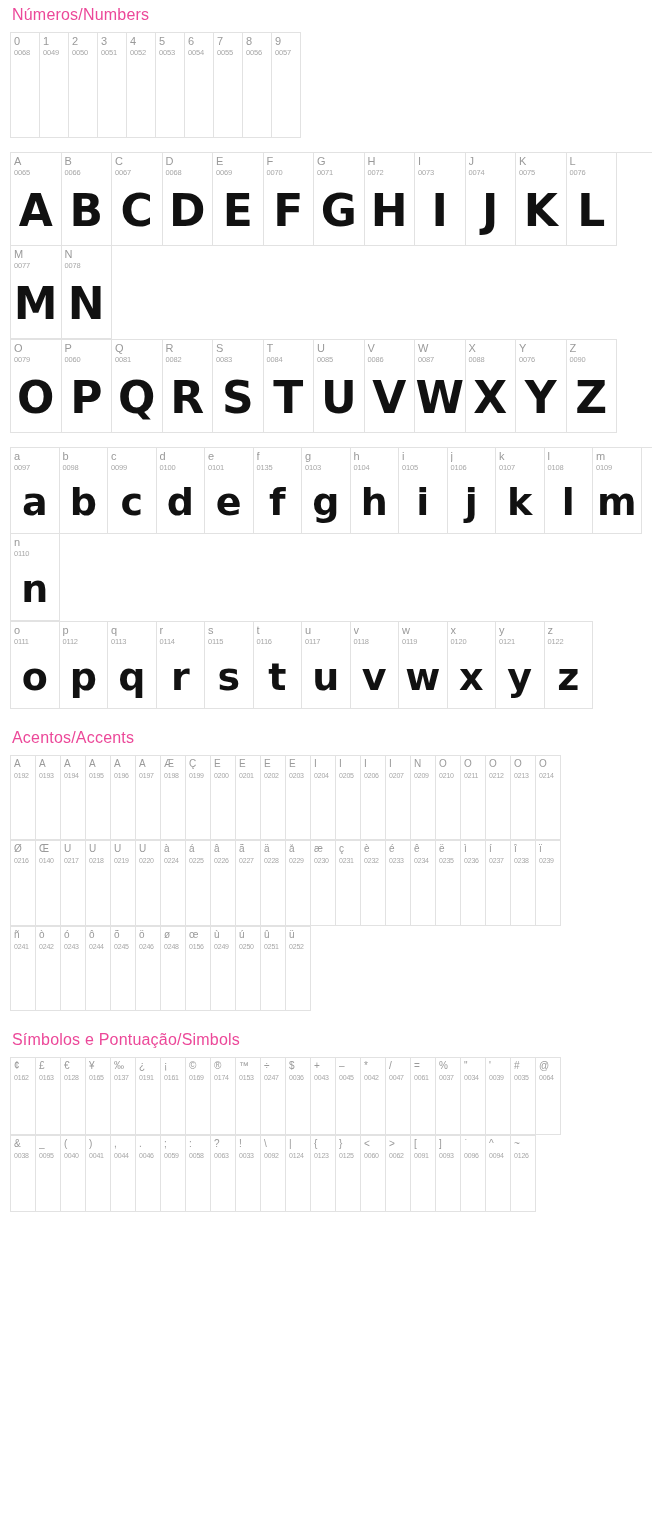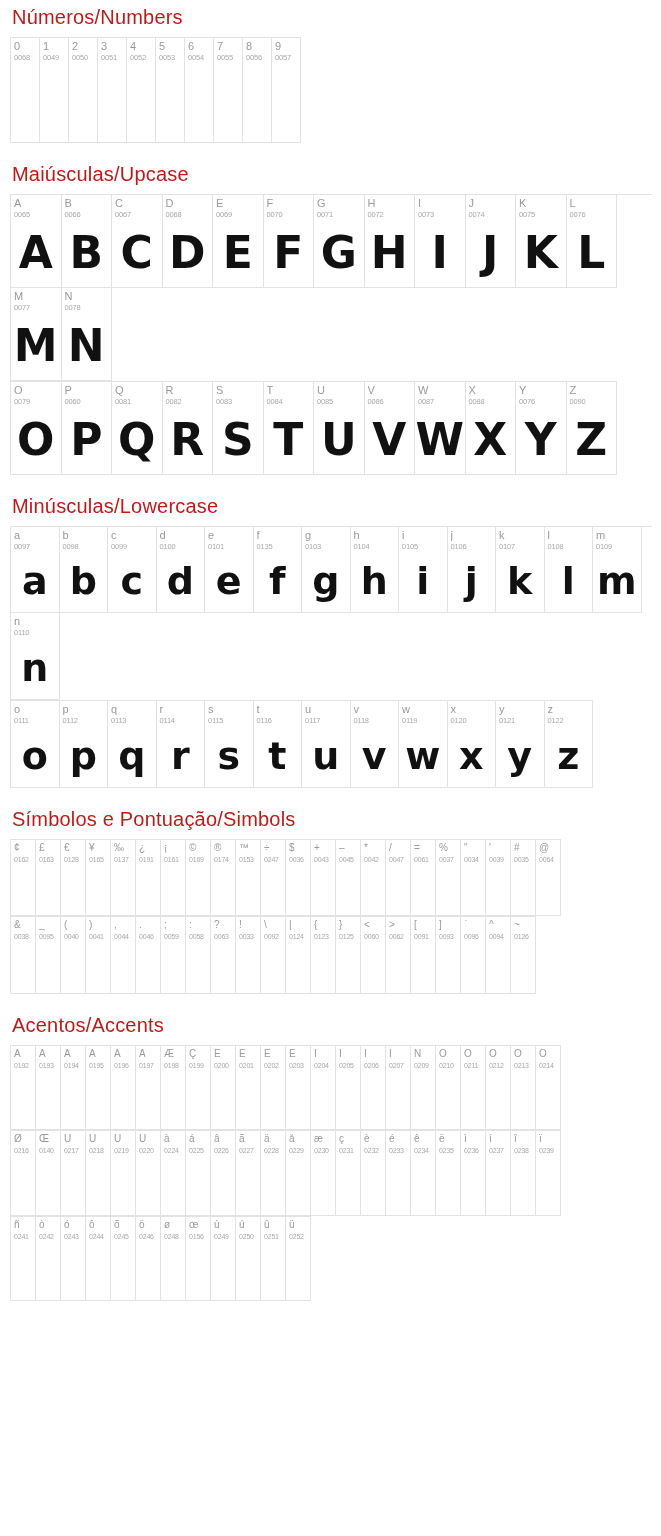--- a/index.html
+++ b/index.html
@@ -15,22 +15,22 @@
   }
   .page {
     width: 661px;
     box-sizing: border-box;
     padding: 0 10px 20px 10px;
   }
   .section {
     margin: 0 0 14px 0;
   }
   .section-title {
-    font-size: 20px;
-    color: #b91c1c;
+    font-size: 16px;
+    color: #ec4899;
     font-weight: 400;
     margin: 0 0 8px 2px;
     padding-top: 6px;
     letter-spacing: 0.2px;
   }
   .grid {
     display: flex;
     flex-wrap: wrap;
     border-left: 1px solid #e2e2e2;
     border-top: 1px solid #e2e2e2;
@@ -171,21 +171,20 @@
         <div class="cell">
           <div class="meta">
             <span class="ch-label">9</span>
             <span class="code">0057</span>
           </div>
           <div class="glyph"></div>
         </div>
       </div>
     </div>
     <div class="section">
-      <div class="section-title">Maiúsculas/Upcase</div>
       <div class="grid g-up">
         <div class="cell">
           <div class="meta">
             <span class="ch-label">A</span>
             <span class="code">0065</span>
           </div>
           <div class="glyph">A</div>
         </div>
         <div class="cell">
           <div class="meta">
@@ -361,21 +360,20 @@
         <div class="cell">
           <div class="meta">
             <span class="ch-label">Z</span>
             <span class="code">0090</span>
           </div>
           <div class="glyph">Z</div>
         </div>
       </div>
     </div>
     <div class="section">
-      <div class="section-title">Minúsculas/Lowercase</div>
       <div class="grid g-low">
         <div class="cell">
           <div class="meta">
             <span class="ch-label">a</span>
             <span class="code">0097</span>
           </div>
           <div class="glyph">a</div>
         </div>
         <div class="cell">
           <div class="meta">
@@ -547,20 +545,423 @@
             <span class="code">0121</span>
           </div>
           <div class="glyph">y</div>
         </div>
         <div class="cell">
           <div class="meta">
             <span class="ch-label">z</span>
             <span class="code">0122</span>
           </div>
           <div class="glyph">z</div>
+        </div>
+      </div>
+    </div>
+    <div class="section">
+      <div class="section-title">Acentos/Accents</div>
+      <div class="grid g-acc">
+        <div class="cell">
+          <div class="meta">
+            <span class="ch-label">À</span>
+            <span class="code">0192</span>
+          </div>
+          <div class="glyph"></div>
+        </div>
+        <div class="cell">
+          <div class="meta">
+            <span class="ch-label">Á</span>
+            <span class="code">0193</span>
+          </div>
+          <div class="glyph"></div>
+        </div>
+        <div class="cell">
+          <div class="meta">
+            <span class="ch-label">Â</span>
+            <span class="code">0194</span>
+          </div>
+          <div class="glyph"></div>
+        </div>
+        <div class="cell">
+          <div class="meta">
+            <span class="ch-label">Ã</span>
+            <span class="code">0195</span>
+          </div>
+          <div class="glyph"></div>
+        </div>
+        <div class="cell">
+          <div class="meta">
+            <span class="ch-label">Ä</span>
+            <span class="code">0196</span>
+          </div>
+          <div class="glyph"></div>
+        </div>
+        <div class="cell">
+          <div class="meta">
+            <span class="ch-label">Å</span>
+            <span class="code">0197</span>
+          </div>
+          <div class="glyph"></div>
+        </div>
+        <div class="cell">
+          <div class="meta">
+            <span class="ch-label">Æ</span>
+            <span class="code">0198</span>
+          </div>
+          <div class="glyph"></div>
+        </div>
+        <div class="cell">
+          <div class="meta">
+            <span class="ch-label">Ç</span>
+            <span class="code">0199</span>
+          </div>
+          <div class="glyph"></div>
+        </div>
+        <div class="cell">
+          <div class="meta">
+            <span class="ch-label">È</span>
+            <span class="code">0200</span>
+          </div>
+          <div class="glyph"></div>
+        </div>
+        <div class="cell">
+          <div class="meta">
+            <span class="ch-label">É</span>
+            <span class="code">0201</span>
+          </div>
+          <div class="glyph"></div>
+        </div>
+        <div class="cell">
+          <div class="meta">
+            <span class="ch-label">Ê</span>
+            <span class="code">0202</span>
+          </div>
+          <div class="glyph"></div>
+        </div>
+        <div class="cell">
+          <div class="meta">
+            <span class="ch-label">Ë</span>
+            <span class="code">0203</span>
+          </div>
+          <div class="glyph"></div>
+        </div>
+        <div class="cell">
+          <div class="meta">
+            <span class="ch-label">Ì</span>
+            <span class="code">0204</span>
+          </div>
+          <div class="glyph"></div>
+        </div>
+        <div class="cell">
+          <div class="meta">
+            <span class="ch-label">Í</span>
+            <span class="code">0205</span>
+          </div>
+          <div class="glyph"></div>
+        </div>
+        <div class="cell">
+          <div class="meta">
+            <span class="ch-label">Î</span>
+            <span class="code">0206</span>
+          </div>
+          <div class="glyph"></div>
+        </div>
+        <div class="cell">
+          <div class="meta">
+            <span class="ch-label">Ï</span>
+            <span class="code">0207</span>
+          </div>
+          <div class="glyph"></div>
+        </div>
+        <div class="cell">
+          <div class="meta">
+            <span class="ch-label">Ñ</span>
+            <span class="code">0209</span>
+          </div>
+          <div class="glyph"></div>
+        </div>
+        <div class="cell">
+          <div class="meta">
+            <span class="ch-label">Ò</span>
+            <span class="code">0210</span>
+          </div>
+          <div class="glyph"></div>
+        </div>
+        <div class="cell">
+          <div class="meta">
+            <span class="ch-label">Ó</span>
+            <span class="code">0211</span>
+          </div>
+          <div class="glyph"></div>
+        </div>
+        <div class="cell">
+          <div class="meta">
+            <span class="ch-label">Ô</span>
+            <span class="code">0212</span>
+          </div>
+          <div class="glyph"></div>
+        </div>
+        <div class="cell">
+          <div class="meta">
+            <span class="ch-label">Õ</span>
+            <span class="code">0213</span>
+          </div>
+          <div class="glyph"></div>
+        </div>
+        <div class="cell">
+          <div class="meta">
+            <span class="ch-label">Ö</span>
+            <span class="code">0214</span>
+          </div>
+          <div class="glyph"></div>
+        </div>
+      </div>
+      <div class="rowgap"></div>
+      <div class="grid g-acc">
+        <div class="cell">
+          <div class="meta">
+            <span class="ch-label">Ø</span>
+            <span class="code">0216</span>
+          </div>
+          <div class="glyph"></div>
+        </div>
+        <div class="cell">
+          <div class="meta">
+            <span class="ch-label">Œ</span>
+            <span class="code">0140</span>
+          </div>
+          <div class="glyph"></div>
+        </div>
+        <div class="cell">
+          <div class="meta">
+            <span class="ch-label">Ù</span>
+            <span class="code">0217</span>
+          </div>
+          <div class="glyph"></div>
+        </div>
+        <div class="cell">
+          <div class="meta">
+            <span class="ch-label">Ú</span>
+            <span class="code">0218</span>
+          </div>
+          <div class="glyph"></div>
+        </div>
+        <div class="cell">
+          <div class="meta">
+            <span class="ch-label">Û</span>
+            <span class="code">0219</span>
+          </div>
+          <div class="glyph"></div>
+        </div>
+        <div class="cell">
+          <div class="meta">
+            <span class="ch-label">Ü</span>
+            <span class="code">0220</span>
+          </div>
+          <div class="glyph"></div>
+        </div>
+        <div class="cell">
+          <div class="meta">
+            <span class="ch-label">à</span>
+            <span class="code">0224</span>
+          </div>
+          <div class="glyph"></div>
+        </div>
+        <div class="cell">
+          <div class="meta">
+            <span class="ch-label">á</span>
+            <span class="code">0225</span>
+          </div>
+          <div class="glyph"></div>
+        </div>
+        <div class="cell">
+          <div class="meta">
+            <span class="ch-label">â</span>
+            <span class="code">0226</span>
+          </div>
+          <div class="glyph"></div>
+        </div>
+        <div class="cell">
+          <div class="meta">
+            <span class="ch-label">ã</span>
+            <span class="code">0227</span>
+          </div>
+          <div class="glyph"></div>
+        </div>
+        <div class="cell">
+          <div class="meta">
+            <span class="ch-label">ä</span>
+            <span class="code">0228</span>
+          </div>
+          <div class="glyph"></div>
+        </div>
+        <div class="cell">
+          <div class="meta">
+            <span class="ch-label">å</span>
+            <span class="code">0229</span>
+          </div>
+          <div class="glyph"></div>
+        </div>
+        <div class="cell">
+          <div class="meta">
+            <span class="ch-label">æ</span>
+            <span class="code">0230</span>
+          </div>
+          <div class="glyph"></div>
+        </div>
+        <div class="cell">
+          <div class="meta">
+            <span class="ch-label">ç</span>
+            <span class="code">0231</span>
+          </div>
+          <div class="glyph"></div>
+        </div>
+        <div class="cell">
+          <div class="meta">
+            <span class="ch-label">è</span>
+            <span class="code">0232</span>
+          </div>
+          <div class="glyph"></div>
+        </div>
+        <div class="cell">
+          <div class="meta">
+            <span class="ch-label">é</span>
+            <span class="code">0233</span>
+          </div>
+          <div class="glyph"></div>
+        </div>
+        <div class="cell">
+          <div class="meta">
+            <span class="ch-label">ê</span>
+            <span class="code">0234</span>
+          </div>
+          <div class="glyph"></div>
+        </div>
+        <div class="cell">
+          <div class="meta">
+            <span class="ch-label">ë</span>
+            <span class="code">0235</span>
+          </div>
+          <div class="glyph"></div>
+        </div>
+        <div class="cell">
+          <div class="meta">
+            <span class="ch-label">ì</span>
+            <span class="code">0236</span>
+          </div>
+          <div class="glyph"></div>
+        </div>
+        <div class="cell">
+          <div class="meta">
+            <span class="ch-label">í</span>
+            <span class="code">0237</span>
+          </div>
+          <div class="glyph"></div>
+        </div>
+        <div class="cell">
+          <div class="meta">
+            <span class="ch-label">î</span>
+            <span class="code">0238</span>
+          </div>
+          <div class="glyph"></div>
+        </div>
+        <div class="cell">
+          <div class="meta">
+            <span class="ch-label">ï</span>
+            <span class="code">0239</span>
+          </div>
+          <div class="glyph"></div>
+        </div>
+      </div>
+      <div class="rowgap"></div>
+      <div class="grid g-acc">
+        <div class="cell">
+          <div class="meta">
+            <span class="ch-label">ñ</span>
+            <span class="code">0241</span>
+          </div>
+          <div class="glyph"></div>
+        </div>
+        <div class="cell">
+          <div class="meta">
+            <span class="ch-label">ò</span>
+            <span class="code">0242</span>
+          </div>
+          <div class="glyph"></div>
+        </div>
+        <div class="cell">
+          <div class="meta">
+            <span class="ch-label">ó</span>
+            <span class="code">0243</span>
+          </div>
+          <div class="glyph"></div>
+        </div>
+        <div class="cell">
+          <div class="meta">
+            <span class="ch-label">ô</span>
+            <span class="code">0244</span>
+          </div>
+          <div class="glyph"></div>
+        </div>
+        <div class="cell">
+          <div class="meta">
+            <span class="ch-label">õ</span>
+            <span class="code">0245</span>
+          </div>
+          <div class="glyph"></div>
+        </div>
+        <div class="cell">
+          <div class="meta">
+            <span class="ch-label">ö</span>
+            <span class="code">0246</span>
+          </div>
+          <div class="glyph"></div>
+        </div>
+        <div class="cell">
+          <div class="meta">
+            <span class="ch-label">ø</span>
+            <span class="code">0248</span>
+          </div>
+          <div class="glyph"></div>
+        </div>
+        <div class="cell">
+          <div class="meta">
+            <span class="ch-label">œ</span>
+            <span class="code">0156</span>
+          </div>
+          <div class="glyph"></div>
+        </div>
+        <div class="cell">
+          <div class="meta">
+            <span class="ch-label">ù</span>
+            <span class="code">0249</span>
+          </div>
+          <div class="glyph"></div>
+        </div>
+        <div class="cell">
+          <div class="meta">
+            <span class="ch-label">ú</span>
+            <span class="code">0250</span>
+          </div>
+          <div class="glyph"></div>
+        </div>
+        <div class="cell">
+          <div class="meta">
+            <span class="ch-label">û</span>
+            <span class="code">0251</span>
+          </div>
+          <div class="glyph"></div>
+        </div>
+        <div class="cell">
+          <div class="meta">
+            <span class="ch-label">ü</span>
+            <span class="code">0252</span>
+          </div>
+          <div class="glyph"></div>
         </div>
       </div>
     </div>
     <div class="section">
       <div class="section-title">Símbolos e Pontuação/Simbols</div>
       <div class="grid g-sym">
         <div class="cell">
           <div class="meta">
             <span class="ch-label">¢</span>
             <span class="code">0162</span>
@@ -859,416 +1260,13 @@
         </div>
         <div class="cell">
           <div class="meta">
             <span class="ch-label">~</span>
             <span class="code">0126</span>
           </div>
           <div class="glyph"></div>
         </div>
       </div>
     </div>
-    <div class="section">
-      <div class="section-title">Acentos/Accents</div>
-      <div class="grid g-acc">
-        <div class="cell">
-          <div class="meta">
-            <span class="ch-label">À</span>
-            <span class="code">0192</span>
-          </div>
-          <div class="glyph"></div>
-        </div>
-        <div class="cell">
-          <div class="meta">
-            <span class="ch-label">Á</span>
-            <span class="code">0193</span>
-          </div>
-          <div class="glyph"></div>
-        </div>
-        <div class="cell">
-          <div class="meta">
-            <span class="ch-label">Â</span>
-            <span class="code">0194</span>
-          </div>
-          <div class="glyph"></div>
-        </div>
-        <div class="cell">
-          <div class="meta">
-            <span class="ch-label">Ã</span>
-            <span class="code">0195</span>
-          </div>
-          <div class="glyph"></div>
-        </div>
-        <div class="cell">
-          <div class="meta">
-            <span class="ch-label">Ä</span>
-            <span class="code">0196</span>
-          </div>
-          <div class="glyph"></div>
-        </div>
-        <div class="cell">
-          <div class="meta">
-            <span class="ch-label">Å</span>
-            <span class="code">0197</span>
-          </div>
-          <div class="glyph"></div>
-        </div>
-        <div class="cell">
-          <div class="meta">
-            <span class="ch-label">Æ</span>
-            <span class="code">0198</span>
-          </div>
-          <div class="glyph"></div>
-        </div>
-        <div class="cell">
-          <div class="meta">
-            <span class="ch-label">Ç</span>
-            <span class="code">0199</span>
-          </div>
-          <div class="glyph"></div>
-        </div>
-        <div class="cell">
-          <div class="meta">
-            <span class="ch-label">È</span>
-            <span class="code">0200</span>
-          </div>
-          <div class="glyph"></div>
-        </div>
-        <div class="cell">
-          <div class="meta">
-            <span class="ch-label">É</span>
-            <span class="code">0201</span>
-          </div>
-          <div class="glyph"></div>
-        </div>
-        <div class="cell">
-          <div class="meta">
-            <span class="ch-label">Ê</span>
-            <span class="code">0202</span>
-          </div>
-          <div class="glyph"></div>
-        </div>
-        <div class="cell">
-          <div class="meta">
-            <span class="ch-label">Ë</span>
-            <span class="code">0203</span>
-          </div>
-          <div class="glyph"></div>
-        </div>
-        <div class="cell">
-          <div class="meta">
-            <span class="ch-label">Ì</span>
-            <span class="code">0204</span>
-          </div>
-          <div class="glyph"></div>
-        </div>
-        <div class="cell">
-          <div class="meta">
-            <span class="ch-label">Í</span>
-            <span class="code">0205</span>
-          </div>
-          <div class="glyph"></div>
-        </div>
-        <div class="cell">
-          <div class="meta">
-            <span class="ch-label">Î</span>
-            <span class="code">0206</span>
-          </div>
-          <div class="glyph"></div>
-        </div>
-        <div class="cell">
-          <div class="meta">
-            <span class="ch-label">Ï</span>
-            <span class="code">0207</span>
-          </div>
-          <div class="glyph"></div>
-        </div>
-        <div class="cell">
-          <div class="meta">
-            <span class="ch-label">Ñ</span>
-            <span class="code">0209</span>
-          </div>
-          <div class="glyph"></div>
-        </div>
-        <div class="cell">
-          <div class="meta">
-            <span class="ch-label">Ò</span>
-            <span class="code">0210</span>
-          </div>
-          <div class="glyph"></div>
-        </div>
-        <div class="cell">
-          <div class="meta">
-            <span class="ch-label">Ó</span>
-            <span class="code">0211</span>
-          </div>
-          <div class="glyph"></div>
-        </div>
-        <div class="cell">
-          <div class="meta">
-            <span class="ch-label">Ô</span>
-            <span class="code">0212</span>
-          </div>
-          <div class="glyph"></div>
-        </div>
-        <div class="cell">
-          <div class="meta">
-            <span class="ch-label">Õ</span>
-            <span class="code">0213</span>
-          </div>
-          <div class="glyph"></div>
-        </div>
-        <div class="cell">
-          <div class="meta">
-            <span class="ch-label">Ö</span>
-            <span class="code">0214</span>
-          </div>
-          <div class="glyph"></div>
-        </div>
-      </div>
-      <div class="rowgap"></div>
-      <div class="grid g-acc">
-        <div class="cell">
-          <div class="meta">
-            <span class="ch-label">Ø</span>
-            <span class="code">0216</span>
-          </div>
-          <div class="glyph"></div>
-        </div>
-        <div class="cell">
-          <div class="meta">
-            <span class="ch-label">Œ</span>
-            <span class="code">0140</span>
-          </div>
-          <div class="glyph"></div>
-        </div>
-        <div class="cell">
-          <div class="meta">
-            <span class="ch-label">Ù</span>
-            <span class="code">0217</span>
-          </div>
-          <div class="glyph"></div>
-        </div>
-        <div class="cell">
-          <div class="meta">
-            <span class="ch-label">Ú</span>
-            <span class="code">0218</span>
-          </div>
-          <div class="glyph"></div>
-        </div>
-        <div class="cell">
-          <div class="meta">
-            <span class="ch-label">Û</span>
-            <span class="code">0219</span>
-          </div>
-          <div class="glyph"></div>
-        </div>
-        <div class="cell">
-          <div class="meta">
-            <span class="ch-label">Ü</span>
-            <span class="code">0220</span>
-          </div>
-          <div class="glyph"></div>
-        </div>
-        <div class="cell">
-          <div class="meta">
-            <span class="ch-label">à</span>
-            <span class="code">0224</span>
-          </div>
-          <div class="glyph"></div>
-        </div>
-        <div class="cell">
-          <div class="meta">
-            <span class="ch-label">á</span>
-            <span class="code">0225</span>
-          </div>
-          <div class="glyph"></div>
-        </div>
-        <div class="cell">
-          <div class="meta">
-            <span class="ch-label">â</span>
-            <span class="code">0226</span>
-          </div>
-          <div class="glyph"></div>
-        </div>
-        <div class="cell">
-          <div class="meta">
-            <span class="ch-label">ã</span>
-            <span class="code">0227</span>
-          </div>
-          <div class="glyph"></div>
-        </div>
-        <div class="cell">
-          <div class="meta">
-            <span class="ch-label">ä</span>
-            <span class="code">0228</span>
-          </div>
-          <div class="glyph"></div>
-        </div>
-        <div class="cell">
-          <div class="meta">
-            <span class="ch-label">å</span>
-            <span class="code">0229</span>
-          </div>
-          <div class="glyph"></div>
-        </div>
-        <div class="cell">
-          <div class="meta">
-            <span class="ch-label">æ</span>
-            <span class="code">0230</span>
-          </div>
-          <div class="glyph"></div>
-        </div>
-        <div class="cell">
-          <div class="meta">
-            <span class="ch-label">ç</span>
-            <span class="code">0231</span>
-          </div>
-          <div class="glyph"></div>
-        </div>
-        <div class="cell">
-          <div class="meta">
-            <span class="ch-label">è</span>
-            <span class="code">0232</span>
-          </div>
-          <div class="glyph"></div>
-        </div>
-        <div class="cell">
-          <div class="meta">
-            <span class="ch-label">é</span>
-            <span class="code">0233</span>
-          </div>
-          <div class="glyph"></div>
-        </div>
-        <div class="cell">
-          <div class="meta">
-            <span class="ch-label">ê</span>
-            <span class="code">0234</span>
-          </div>
-          <div class="glyph"></div>
-        </div>
-        <div class="cell">
-          <div class="meta">
-            <span class="ch-label">ë</span>
-            <span class="code">0235</span>
-          </div>
-          <div class="glyph"></div>
-        </div>
-        <div class="cell">
-          <div class="meta">
-            <span class="ch-label">ì</span>
-            <span class="code">0236</span>
-          </div>
-          <div class="glyph"></div>
-        </div>
-        <div class="cell">
-          <div class="meta">
-            <span class="ch-label">í</span>
-            <span class="code">0237</span>
-          </div>
-          <div class="glyph"></div>
-        </div>
-        <div class="cell">
-          <div class="meta">
-            <span class="ch-label">î</span>
-            <span class="code">0238</span>
-          </div>
-          <div class="glyph"></div>
-        </div>
-        <div class="cell">
-          <div class="meta">
-            <span class="ch-label">ï</span>
-            <span class="code">0239</span>
-          </div>
-          <div class="glyph"></div>
-        </div>
-      </div>
-      <div class="rowgap"></div>
-      <div class="grid g-acc">
-        <div class="cell">
-          <div class="meta">
-            <span class="ch-label">ñ</span>
-            <span class="code">0241</span>
-          </div>
-          <div class="glyph"></div>
-        </div>
-        <div class="cell">
-          <div class="meta">
-            <span class="ch-label">ò</span>
-            <span class="code">0242</span>
-          </div>
-          <div class="glyph"></div>
-        </div>
-        <div class="cell">
-          <div class="meta">
-            <span class="ch-label">ó</span>
-            <span class="code">0243</span>
-          </div>
-          <div class="glyph"></div>
-        </div>
-        <div class="cell">
-          <div class="meta">
-            <span class="ch-label">ô</span>
-            <span class="code">0244</span>
-          </div>
-          <div class="glyph"></div>
-        </div>
-        <div class="cell">
-          <div class="meta">
-            <span class="ch-label">õ</span>
-            <span class="code">0245</span>
-          </div>
-          <div class="glyph"></div>
-        </div>
-        <div class="cell">
-          <div class="meta">
-            <span class="ch-label">ö</span>
-            <span class="code">0246</span>
-          </div>
-          <div class="glyph"></div>
-        </div>
-        <div class="cell">
-          <div class="meta">
-            <span class="ch-label">ø</span>
-            <span class="code">0248</span>
-          </div>
-          <div class="glyph"></div>
-        </div>
-        <div class="cell">
-          <div class="meta">
-            <span class="ch-label">œ</span>
-            <span class="code">0156</span>
-          </div>
-          <div class="glyph"></div>
-        </div>
-        <div class="cell">
-          <div class="meta">
-            <span class="ch-label">ù</span>
-            <span class="code">0249</span>
-          </div>
-          <div class="glyph"></div>
-        </div>
-        <div class="cell">
-          <div class="meta">
-            <span class="ch-label">ú</span>
-            <span class="code">0250</span>
-          </div>
-          <div class="glyph"></div>
-        </div>
-        <div class="cell">
-          <div class="meta">
-            <span class="ch-label">û</span>
-            <span class="code">0251</span>
-          </div>
-          <div class="glyph"></div>
-        </div>
-        <div class="cell">
-          <div class="meta">
-            <span class="ch-label">ü</span>
-            <span class="code">0252</span>
-          </div>
-          <div class="glyph"></div>
-        </div>
-      </div>
-    </div>
   </div>
 
 </body></html>

